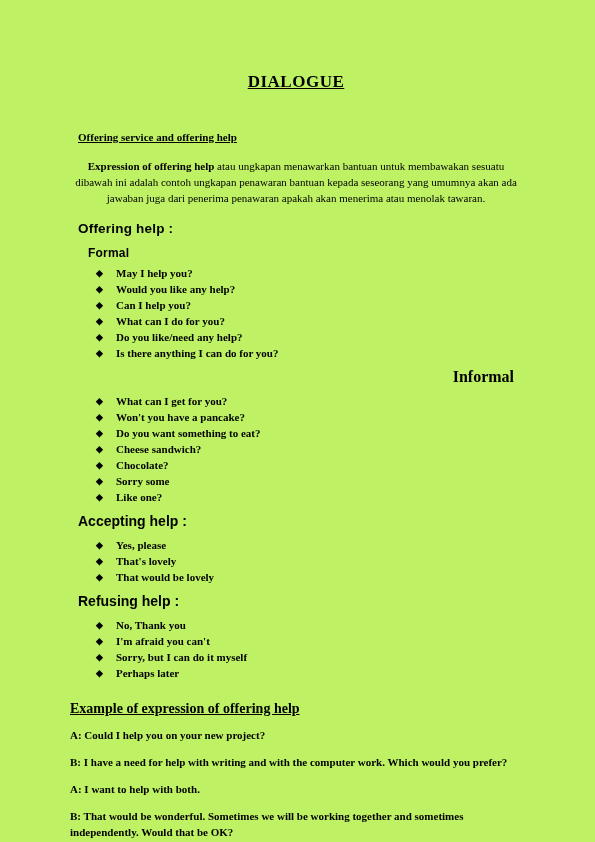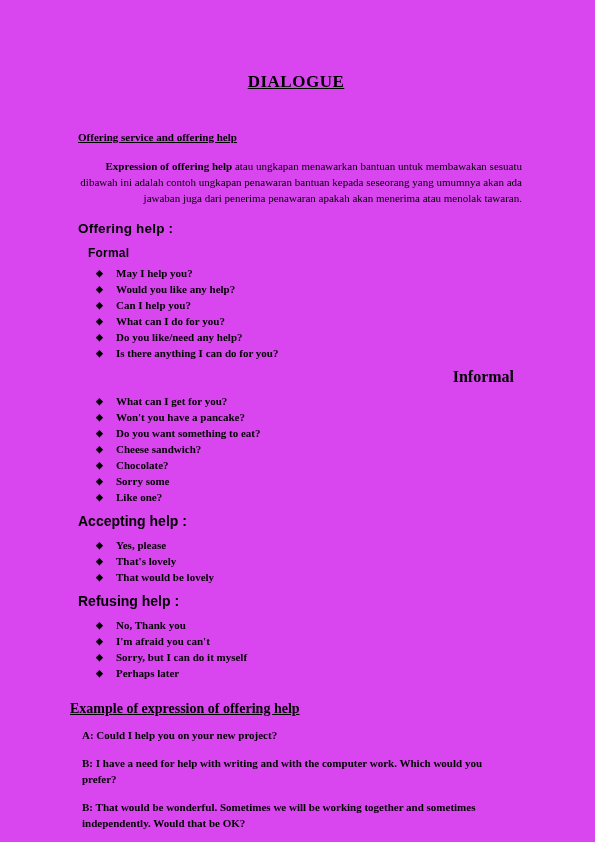--- a/index.html
+++ b/index.html
@@ -12,21 +12,21 @@
     height: 842px;
     overflow: hidden;
     font-family: "Liberation Serif", serif;
     color: #000000;
     -webkit-font-smoothing: none;
   }
   .page {
     position: relative;
     width: 595px;
     height: 842px;
-    background: #d946ef;
+    background: #bef264;
     box-sizing: border-box;
     padding: 0;
   }
   .content {
     position: absolute;
     left: 70px;
     top: 0;
     width: 452px;
   }
 
@@ -53,21 +53,21 @@
     margin: 8px;
   }
   .sec-heading.first { margin-top: 38px; }
 
   
   .body-par {
     font-family: "Liberation Serif", serif;
     font-size: 11px;
     line-height: 16px;
     margin: 0;
-    text-align: right;
+    text-align: center;
   }
   .body-par.intro { margin-top: 14px; }
   .body-par b { font-weight: bold; }
 
   
   .block-heading {
     font-family: "Liberation Sans", sans-serif;
     font-weight: bold;
     font-size: 13.5px;
     line-height: 17px;
@@ -135,21 +135,21 @@
     text-decoration: underline;
     line-height: 15px;
     margin: 0;
     margin-top: 20px;
   }
   .dlg-line {
     font-family: "Liberation Serif", serif;
     font-weight: bold;
     font-size: 11px;
     line-height: 16px;
-    margin: 12px;
+    margin: 0;
     margin-top: 11px;
   }
 </style>
 </head>
 <body>
 
 <div class="page">
   <div class="content">
 
     <h1 class="doc-title">DIALOGUE</h1>
@@ -193,17 +193,18 @@
       <li><span class="bullet-glyph">◆</span><span>No, Thank you</span></li>
       <li><span class="bullet-glyph">◆</span><span>I'm afraid you can't</span></li>
       <li><span class="bullet-glyph">◆</span><span>Sorry, but I can do it myself</span></li>
       <li><span class="bullet-glyph">◆</span><span>Perhaps later</span></li>
     </ul>
 
     <p class="ex-heading">Example of expression of offering help</p>
 
     <p class="dlg-line">A: Could I help you on your new project?</p>
     <p class="dlg-line">B: I have a need for help with writing and with the computer work. Which would you prefer?</p>
+    <p class="dlg-line">A: I want to help with both.</p>
     <p class="dlg-line">B: That would be wonderful. Sometimes we will be working together and sometimes independently. Would that be OK?</p>
     <p class="dlg-line">A: Most of the time that is what I prefer.</p>
 
   </div>
 </div>
 
 </body></html>

